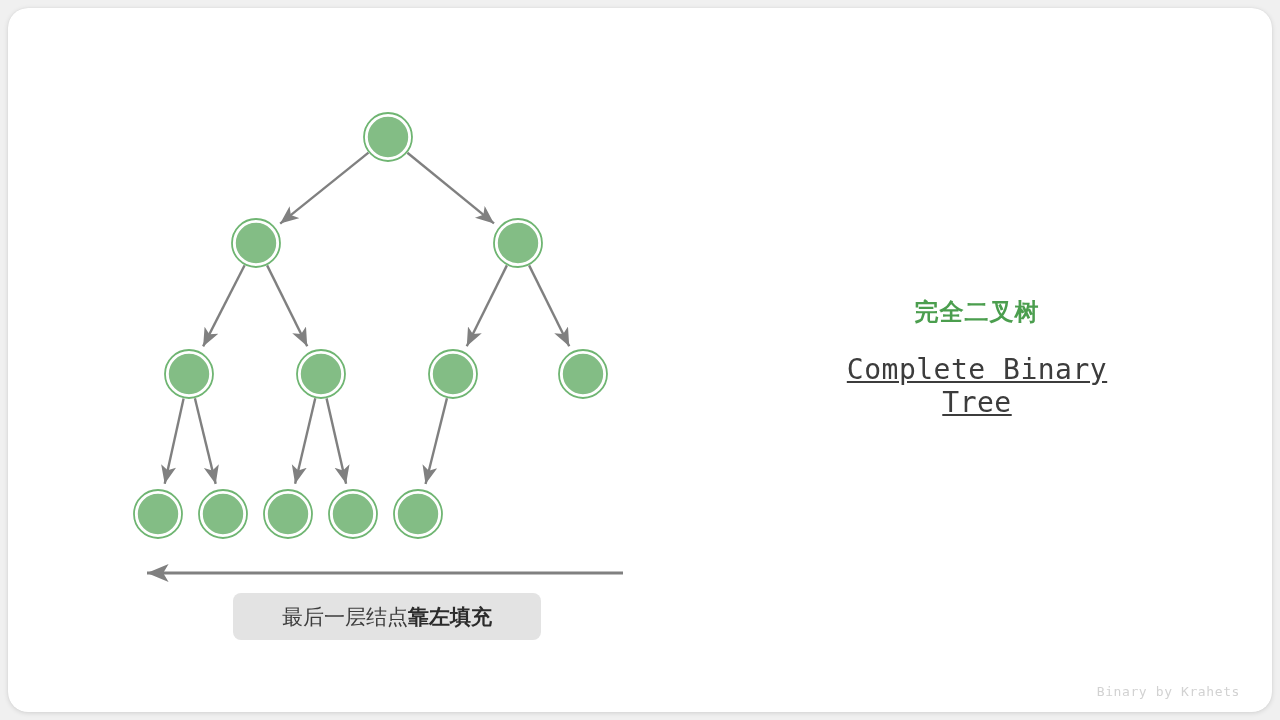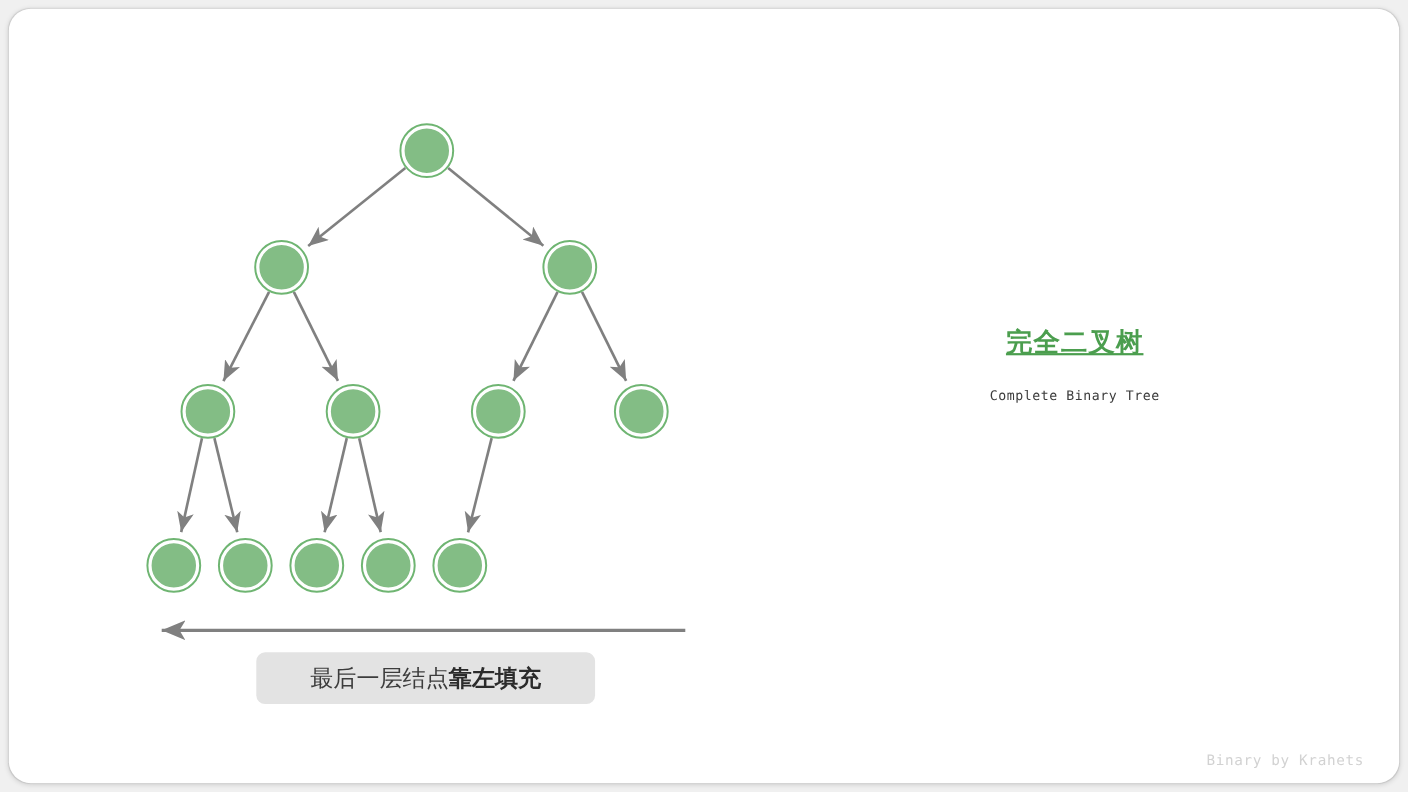--- a/index.html
+++ b/index.html
@@ -45,29 +45,29 @@
     text-align: center;
   }
   .caption-title {
     font-family: "Liberation Sans", sans-serif;
     font-size: 24px;
     font-weight: bold;
     color: #4b9e4e;
     letter-spacing: 1px;
     line-height: 1.2;
     margin: 0;
-    text-decoration: underline;
   }
   .caption-sub {
     font-family: "DejaVu Sans Mono", monospace;
-    font-size: 12px;
+    font-size: 28px;
     color: #3c3c3c;
     margin: 0;
     padding-top: 26px;
     letter-spacing: 0.5px;
+    text-decoration: underline;
   }
   .note-chip {
     position: absolute;
     left: 225px;
     top: 585px;
     width: 308px;
     height: 47px;
     background: #e3e3e3;
     border-radius: 8px;
     display: flex;

